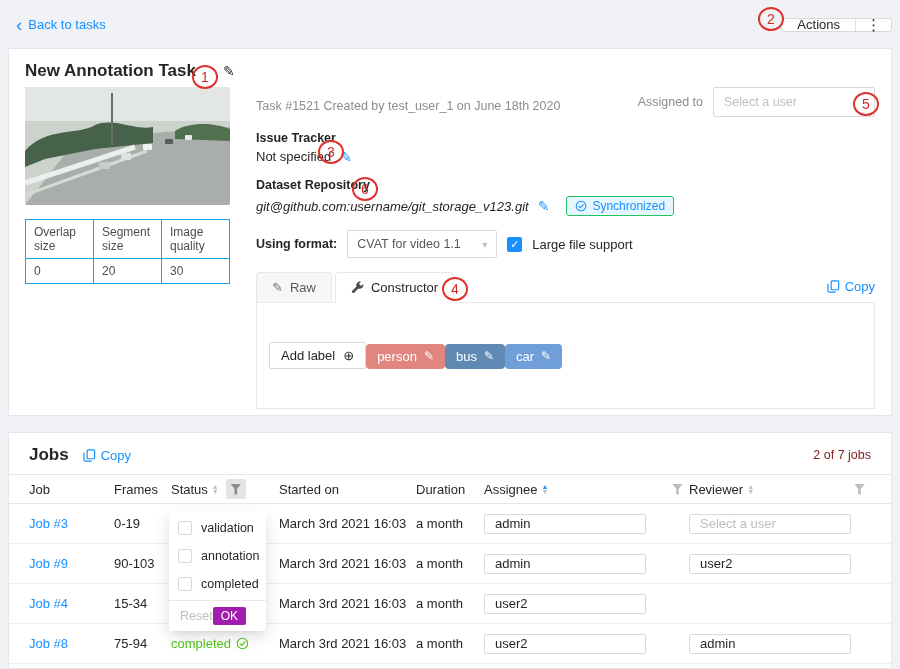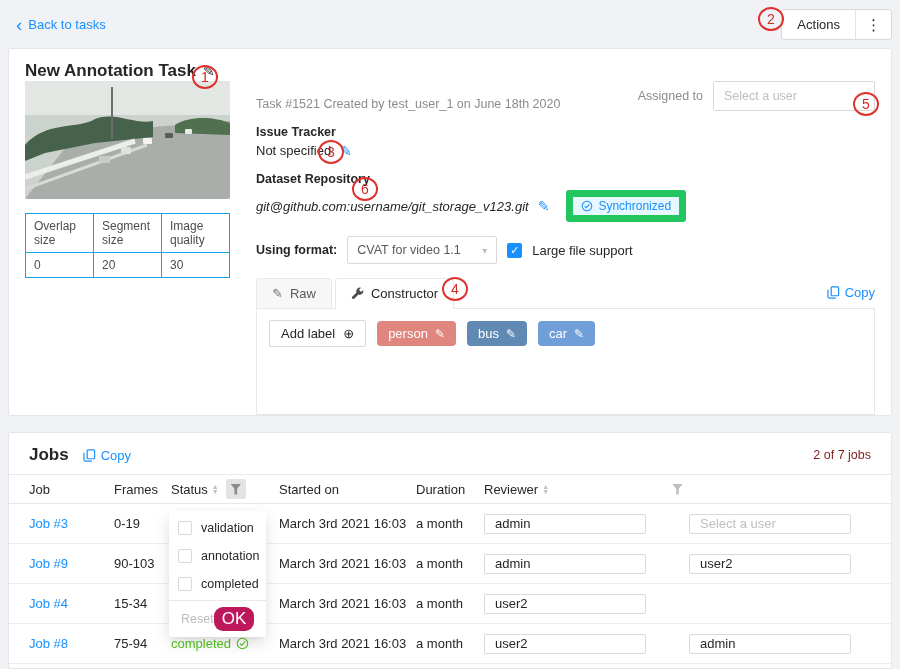--- a/index.html
+++ b/index.html
@@ -3,71 +3,71 @@
 <meta charset="utf-8">
 <style>
   *{box-sizing:border-box;margin:0;padding:0}
   html,body{width:900px;height:669px}
   body{overflow:hidden;background:#f0f2f5;font-family:"Liberation Sans",sans-serif;font-size:13px;color:#262626;position:relative}
 
   
   .topbar{display:flex;justify-content:space-between;align-items:center;padding:9px 8px 8px 16px;height:48px}
   .back-link{color:#1890ff;display:flex;align-items:center;gap:6px;cursor:pointer;text-decoration:none;font-size:13px}
   .back-chevron{font-size:19px;line-height:12px;font-weight:400}
-  .actions-btn{display:flex;align-items:stretch;background:#fff;border:1px solid #d9d9d9;border-radius:3px;height:31px;cursor:pointer}
+  .actions-btn{display:flex;align-items:stretch;background:#fff;border:1px solid #d9d9d9;border-radius:3px;height:14px;cursor:pointer}
   .actions-label{display:flex;align-items:center;padding:0 15px;font-size:13px}
   .actions-divider{width:1px;background:#e3e3e3}
   .kebab{display:flex;align-items:center;padding:0 10px;font-size:15px;color:#262626}
 
   
   .card{background:#fff;border:1px solid #e4e7ea;border-radius:2px;margin:0 8px}
   .main-card{height:368px;padding:12px 16px 12px;overflow:hidden}
-  .title-row{display:flex;align-items:center;gap:7px;}
+  .title-row{display:flex;align-items:center;gap:27px;margin-bottom:6px}
   .title-row h1{font-size:17px;font-weight:700}
   .pencil{cursor:pointer;font-size:14px;line-height:1}
   .pencil.dark{color:#262626}
   .pencil.blue{color:#1890ff}
   .pencil.gray{color:#737373;font-size:13px}
   .pencil.white{color:#fff;font-size:12px}
 
   .task-body{display:flex;gap:26px}
   .left-col{width:205px;flex:none}
   .thumb{width:205px;height:118px;border-radius:2px;overflow:hidden;line-height:0}
   .params{border-collapse:collapse;margin-top:14px;width:205px;font-size:12px;color:#4d4d4d}
   .params th,.params td{border:1px solid #0ea5e9;padding:5px 8px;text-align:left;font-weight:400;vertical-align:top;width:33.3%}
 
   .mid-col{flex:1;min-width:0}
-  .meta-line{display:flex;justify-content:space-between;align-items:flex-end;height:30px}
+  .meta-line{display:flex;justify-content:space-between;align-items:center;height:30px}
   .meta{color:#8c8c8c;font-size:12.5px;padding-top:7px}
   .assigned{display:flex;align-items:center;gap:10px;color:#8c8c8c;font-size:12.5px}
   .txt-input{height:30px;border:1px solid #d9d9d9;border-radius:2px;padding:8px 10px;font:inherit;color:#262626;background:#fff}
   .txt-input::placeholder{color:#bfbfbf}
   .assigned .txt-input{width:162px}
 
   .block{margin-top:14px}
   .block-label{font-weight:700;font-size:12.5px;margin-bottom:4px}
   .block-value{display:flex;align-items:center;gap:9px;font-size:13px}
   .repo-url{font-style:italic}
-  .sync-badge{display:inline-flex;align-items:center;gap:5px;margin-left:8px;background:#e6f7ff;border:7px solid #22c55e;color:#1890ff;font-size:12px;padding:2px 8px;border-radius:3px;cursor:pointer}
+  .sync-badge{display:inline-flex;align-items:center;gap:5px;margin-left:8px;background:#e6f7ff;border:1px solid #22c55e;color:#1890ff;font-size:12px;padding:2px 8px;border-radius:3px;cursor:pointer}
 
   .format-line{display:flex;align-items:center;gap:10px;margin-top:14px}
   .format-label{font-weight:700;font-size:12.5px}
   .select-box{display:inline-flex;align-items:center;justify-content:space-between;width:150px;height:28px;border:1px solid #d9d9d9;border-radius:2px;padding:0 9px;color:#595959;font-size:12.5px;cursor:pointer;background:#fff}
   .caret{color:#bfbfbf;font-size:10px}
   .checkbox{width:15px;height:15px;border-radius:2px;display:inline-flex;align-items:center;justify-content:center;flex:none;cursor:pointer}
   .checkbox.checked{background:#1890ff;color:#fff;font-size:11px;line-height:1}
   .checkbox.empty{background:#fff;border:1px solid #d9d9d9;width:14px;height:14px}
 
   .tabs-row{display:flex;align-items:flex-end;margin-top:14px;border-bottom:1px solid #e8e8e8}
   .tab{display:flex;align-items:center;gap:7px;padding:7px 15px;border:1px solid #e8e8e8;border-bottom:none;border-radius:4px 4px 0 0;background:#f7f7f7;color:#595959;font-size:13px;cursor:pointer;margin-right:3px}
   .tab.active{background:#fff;color:#262626;position:relative}
   .tab.active::after{content:"";position:absolute;left:0;right:0;bottom:-1px;height:1px;background:#fff}
   .copy-link{margin-left:auto;display:flex;align-items:center;gap:5px;color:#1890ff;font-size:13px;padding-bottom:8px;cursor:pointer;text-decoration:none}
 
-  .labels-panel{border:1px solid #e8e8e8;border-top:none;padding:11px 12px;display:flex;align-items:flex-start;gap:11px;height:106px}
+  .labels-panel{border:1px solid #e8e8e8;border-top:none;padding:11px 12px;display:flex;align-items:center;height:106px}
   .add-label-btn{display:inline-flex;align-items:center;gap:8px;border:1px solid #d9d9d9;border-radius:2px;padding:5px 11px;cursor:pointer;font-size:13px;background:#fff}
   .plus{font-size:13px;color:#262626}
   .tag{display:inline-flex;align-items:center;gap:7px;color:#fff;border-radius:4px;padding:5px 11px;font-size:13px;cursor:pointer;margin-top:1px}
 
   
   .jobs-card{margin-top:16px;position:relative;padding-bottom:4px}
   .jobs-head{display:flex;align-items:center;padding:12px 20px 9px}
   .jobs-title{font-size:17px;font-weight:700}
   .jobs-copy{display:flex;align-items:center;gap:5px;color:#1890ff;margin-left:14px;cursor:pointer;text-decoration:none;font-size:13px}
   .jobs-count{margin-left:auto;color:#7f1d1d;font-size:12.5px}
@@ -84,23 +84,23 @@
   .ml-auto{margin-left:auto;margin-right:6px}
 
   .jrow{height:40px;border-bottom:1px solid #ededed;font-size:13px}
   .job-link{color:#1890ff;cursor:pointer;text-decoration:none}
   .cell-input{width:162px;height:20px}
   .status-completed{color:#52c41a;display:flex;align-items:center;gap:5px}
 
   
   .filter-dd{position:absolute;left:160px;top:78px;width:97px;background:#fff;border-radius:2px;box-shadow:0 3px 6px -4px rgba(0,0,0,.14),0 6px 16px 0 rgba(0,0,0,.13);z-index:50;font-size:12.5px;padding-top:3px}
   .filter-item{display:flex;align-items:center;gap:9px;padding:7px 9px;cursor:pointer;color:#262626}
-  .filter-footer{display:flex;align-items:center;justify-content:flex-start;border-top:1px solid #e8e8e8;padding:6px 12px;margin-top:2px}
+  .filter-footer{display:flex;align-items:center;justify-content:flex-end;border-top:1px solid #e8e8e8;padding:6px 20px;margin-top:2px}
   .reset{color:#bcbcbc;font-size:12.5px;cursor:default}
-  .ok-btn{background:#be185d;color:#fff;border:none;border-radius:9px;font-size:17px;padding:2px 8px;cursor:pointer;font-family:inherit}
+  .ok-btn{background:#a21caf;color:#fff;border:none;border-radius:2px;font-size:12px;padding:2px 8px;cursor:pointer;font-family:inherit}
 
   
   .annot{position:absolute;width:26px;height:24px;border:2px solid #df312d;border-radius:50%;color:#cf2b27;display:flex;align-items:center;justify-content:center;font-size:14px;z-index:100;pointer-events:none}
 </style>
 </head>
 <body>
 
 <div class="topbar">
   <a class="back-link">
     <span class="back-chevron">‹</span>
@@ -270,20 +270,28 @@
           <span class="funnel"></span>
         </span>
     </div>
     <div class="hcell">
         <span>Started on</span>
       </div>
     <div class="hcell">
         <span>Duration</span>
       </div>
     <div class="hcell">
+      <span>Assignee</span>
+      <span class="sorter active">
+          <span class="up">▲</span>
+          <span>▼</span>
+        </span>
+      <span class="funnel light ml-auto"></span>
+    </div>
+    <div class="hcell">
       <span>Reviewer</span>
       <span class="sorter">
           <span class="up">▲</span>
           <span>▼</span>
         </span>
       <span class="funnel light ml-auto"></span>
     </div>
   </div>
 
   <div class="jgrid jrow">

